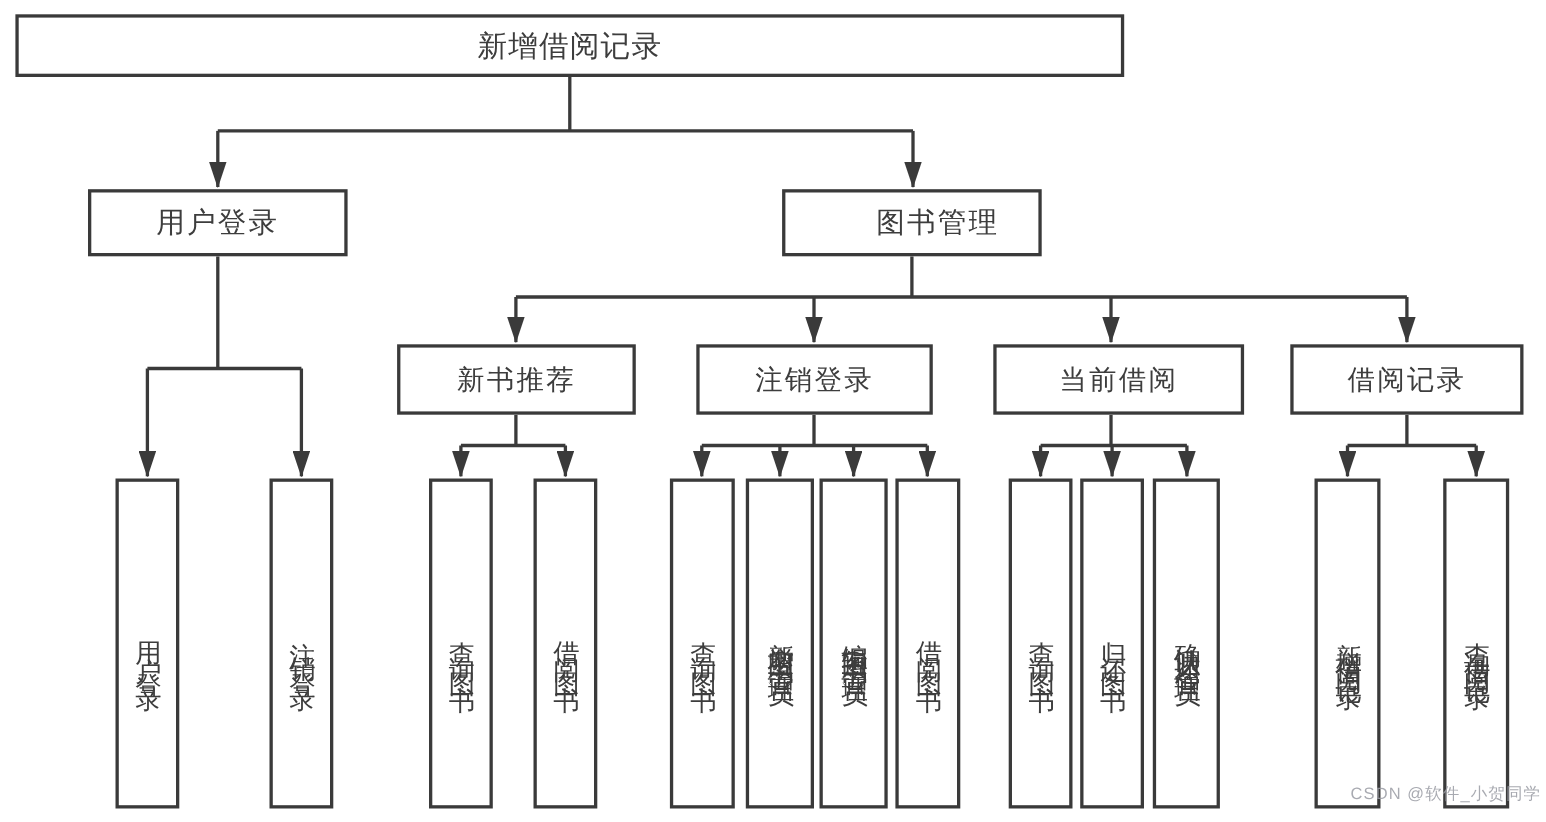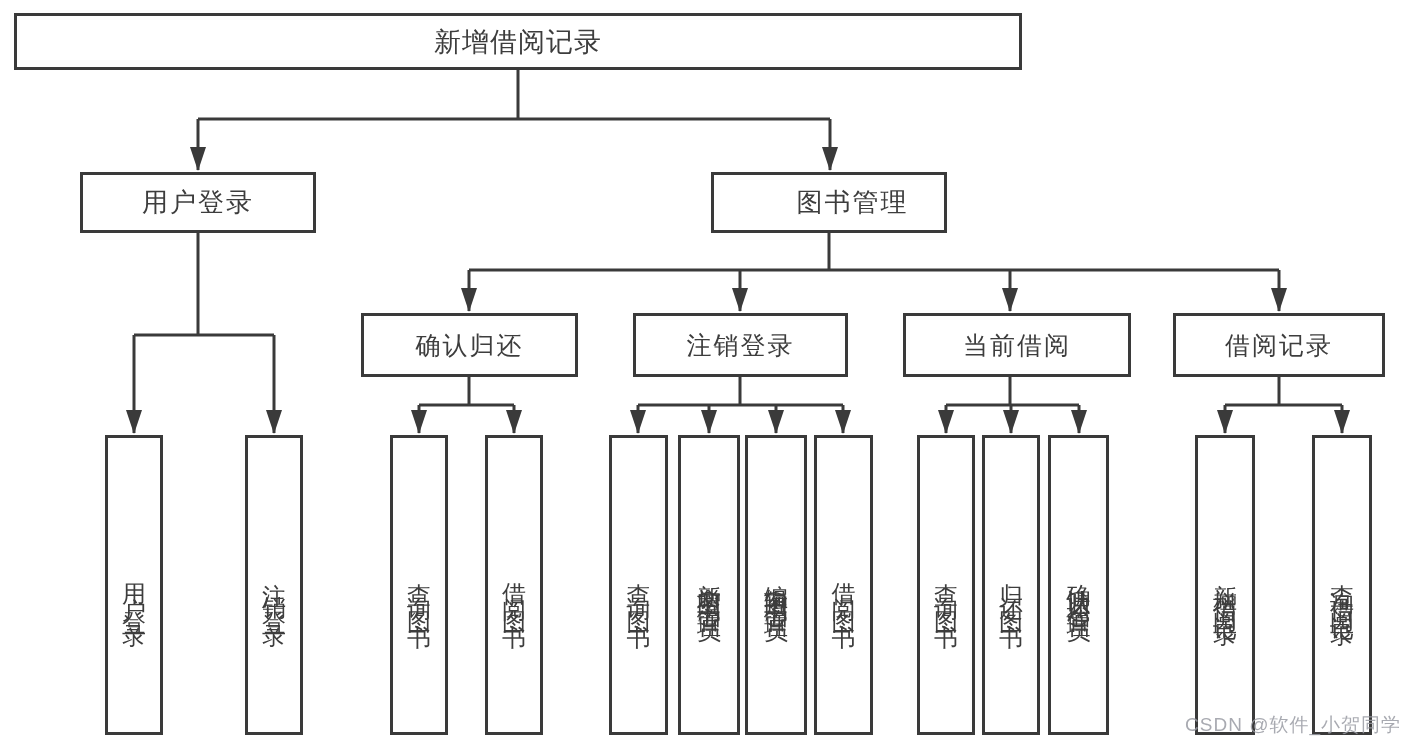--- a/index.html
+++ b/index.html
@@ -47,21 +47,21 @@
     white-space: nowrap;
   }
   .sp4 span { letter-spacing: 14px; margin-bottom: -14px; }
   .sp6 span { letter-spacing: 8px;  margin-bottom: -8px; }
   .sp9 span { letter-spacing: 5px;  margin-bottom: -5px; }
 
   .watermark {
     position: absolute;
     right: 4px;
     top: 712px;
-    font-size: 19px;
+    font-size: 15px;
     letter-spacing: 1px;
     color: var(--watermark);
     opacity: 0.85;
     z-index: 5;
   }
 
   
   #n-root { left: 14px;  top: 13px;  width: 1008px; height: 57px; }
 
   #n-user-login { left: 80px;  top: 172px; width: 236px; height: 61px; }
@@ -132,21 +132,21 @@
 
     <line x1="1225" y1="405" x2="1225" y2="433" stroke="#3a3a3a" stroke-width="3" marker-end="url(#arw)"></line>
     <line x1="1342" y1="405" x2="1342" y2="433" stroke="#3a3a3a" stroke-width="3" marker-end="url(#arw)"></line>
   </svg>
 
   <div id="n-root" class="node root-node">新增借阅记录</div>
 
   <div id="n-user-login" class="node l2-node">用户登录</div>
   <div id="n-book-mgmt" class="node l2-node">图书管理</div>
 
-  <div id="n-recommend" class="node l3-node">确认归还</div>
+  <div id="n-recommend" class="node l3-node">新书推荐</div>
   <div id="n-borrowing" class="node l3-node">注销登录</div>
   <div id="n-current" class="node l3-node">当前借阅</div>
   <div id="n-records" class="node l3-node">借阅记录</div>
 
   <div id="lf-login" class="node leaf sp4">
     <span>用户登录</span>
   </div>
   <div id="lf-logout" class="node leaf sp4">
     <span>注销登录</span>
   </div>

